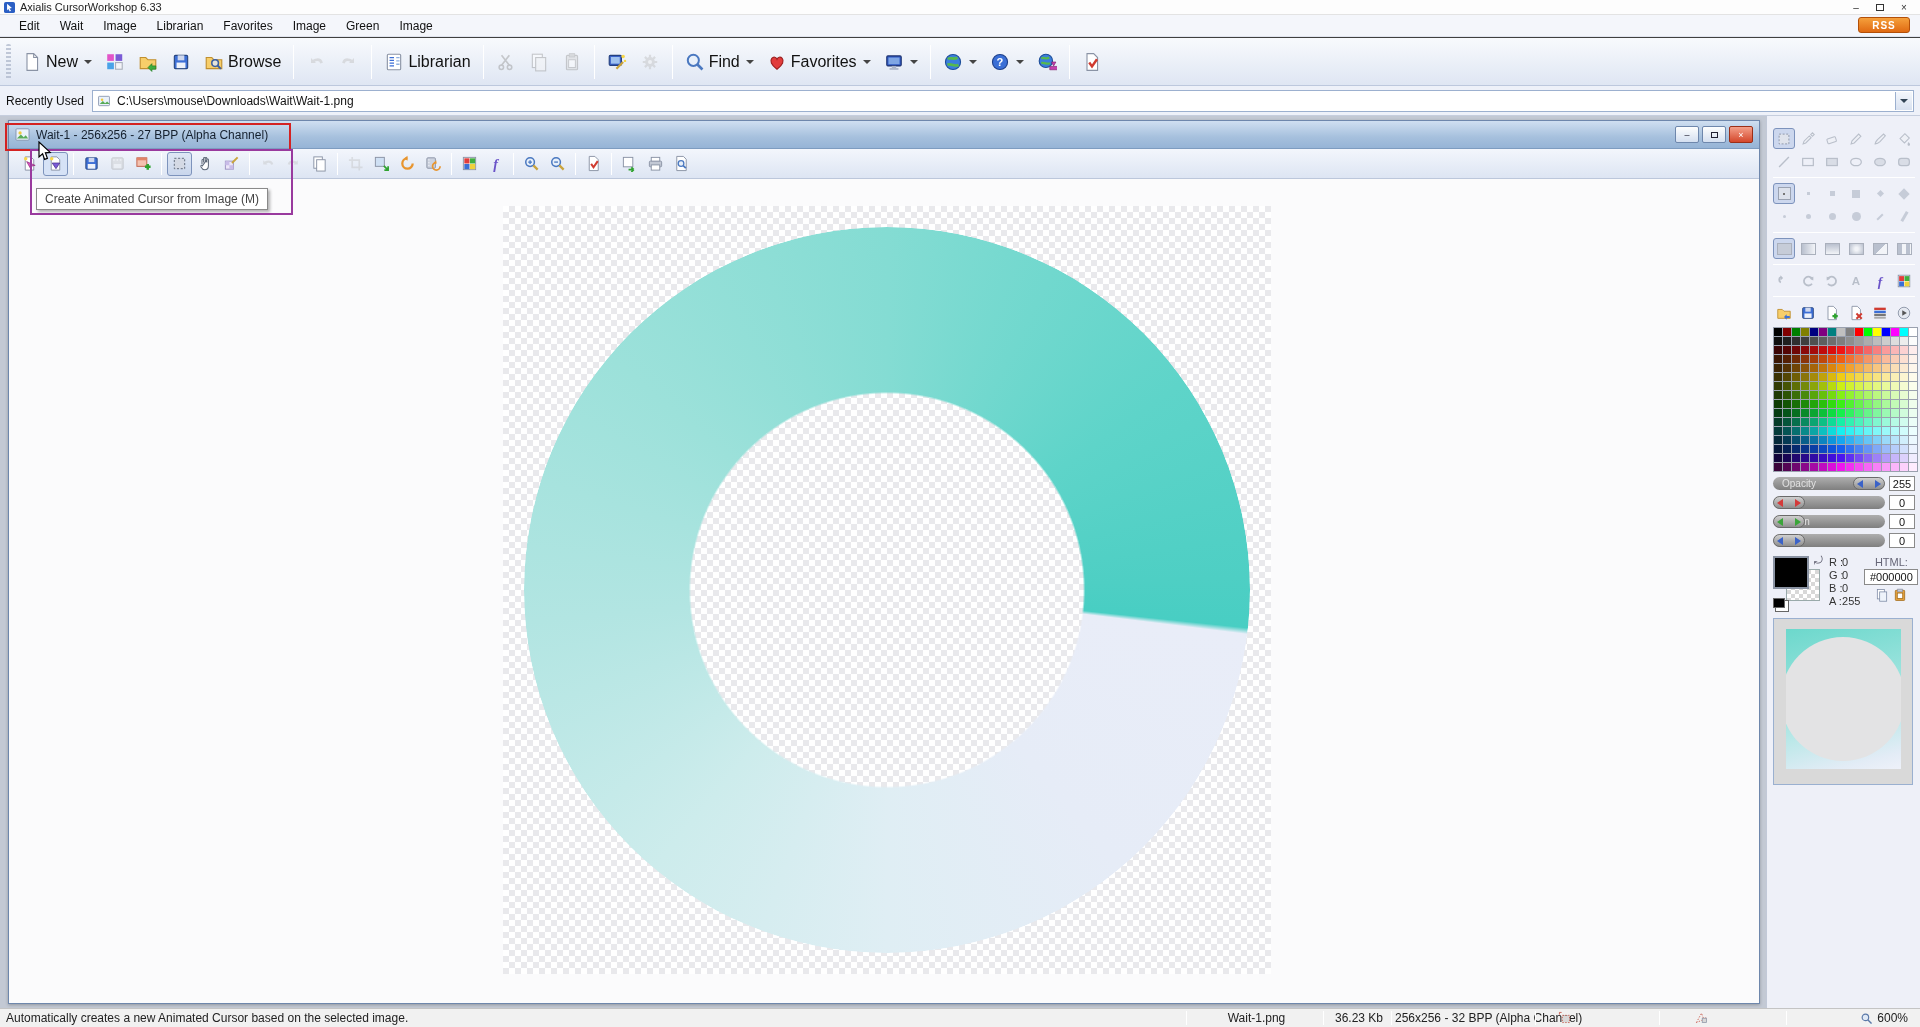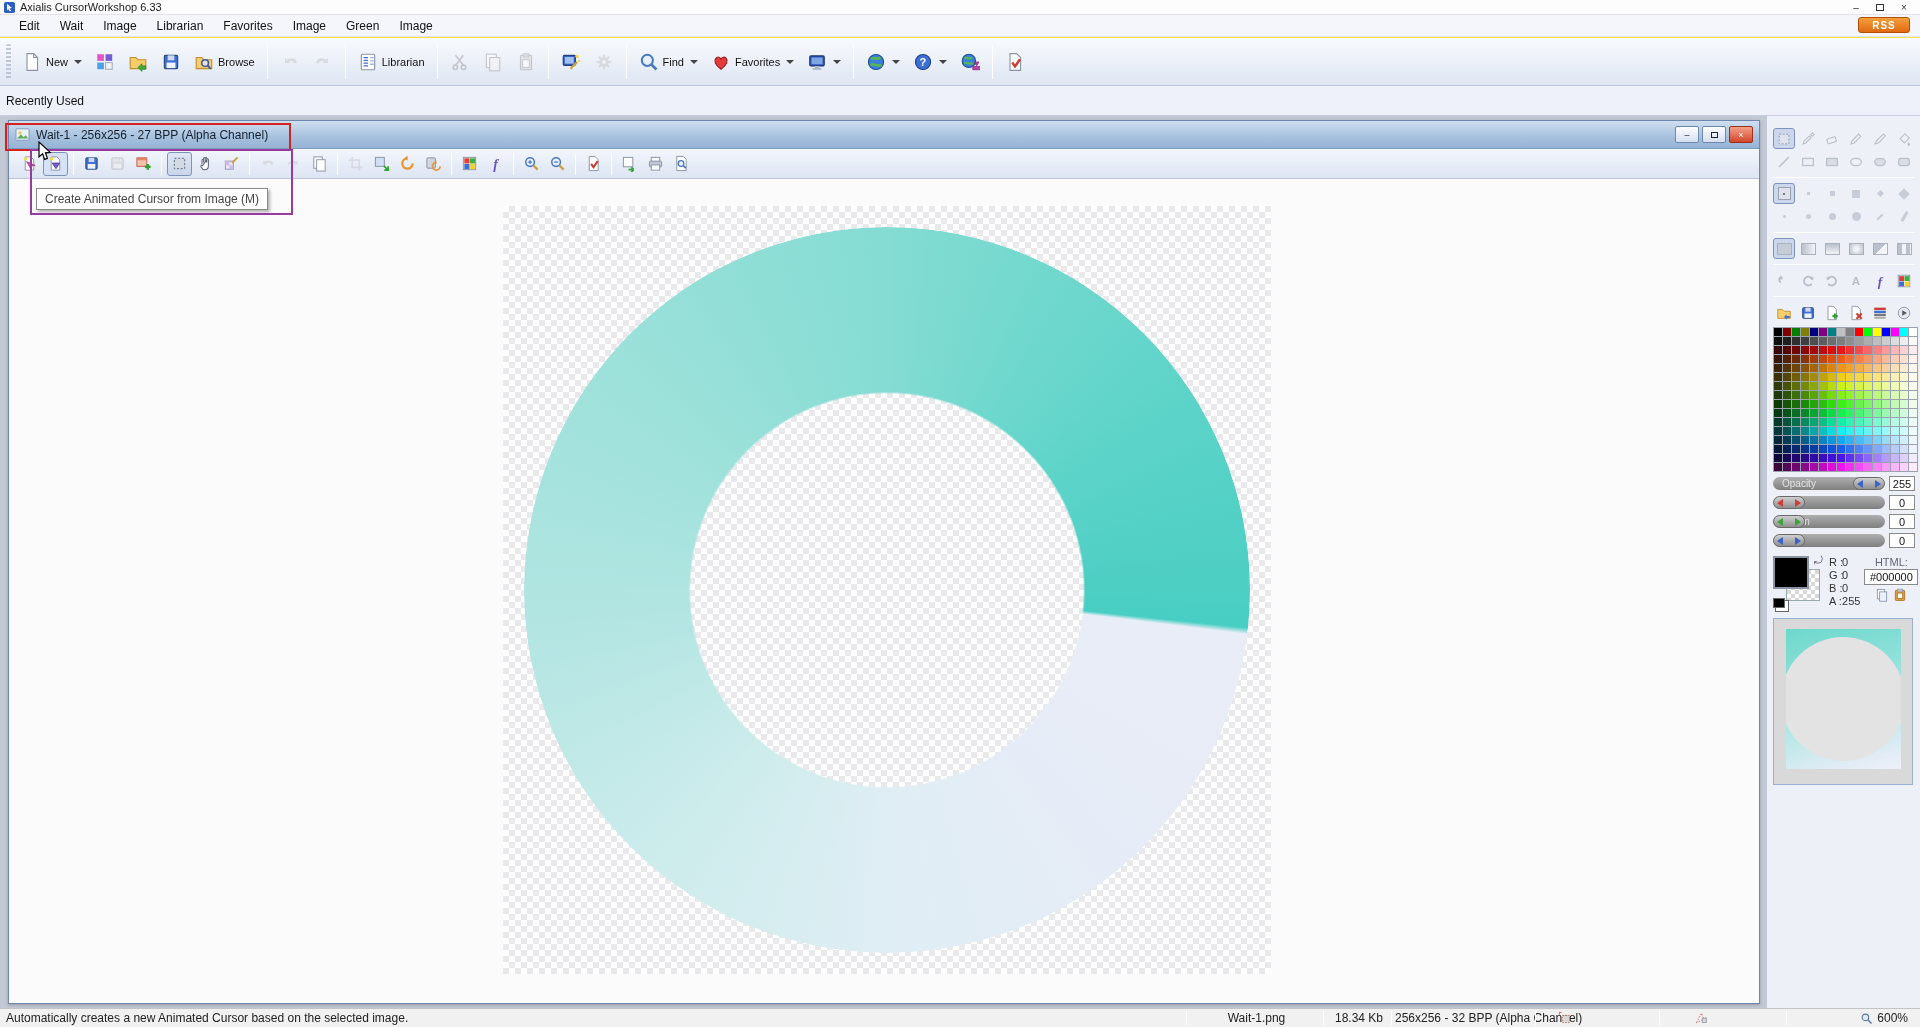--- a/index.html
+++ b/index.html
@@ -1,34 +1,34 @@
 <!DOCTYPE html>
 <html><head>
 <meta charset="utf-8">
 <style>
   * { margin:0; padding:0; box-sizing:border-box; }
   html,body { width:1920px; height:1027px; overflow:hidden; font-family:"Liberation Sans", sans-serif; }
-  #stage { position:relative; width:1920px; height:1027px; background:#fde047; font-size:12px; color:#111; }
+  #stage { position:relative; width:1920px; height:1027px; background:#404040; font-size:12px; color:#111; }
 
   
   .titlebar { position:absolute; left:0; top:0; width:1920px; height:15px; background:#fdfdfd; border-bottom:1px solid #e3e3e3; display:flex; align-items:center; padding-left:4px; gap:5px; }
   .titlebar .t-text { font-size:11px; color:#222; }
   .win-btns { position:absolute; right:4px; top:0; height:15px; display:flex; }
   .win-btn { width:24px; height:15px; display:flex; align-items:center; justify-content:center; font-size:10px; color:#333; cursor:default; }
   .restore-glyph { width:8px; height:7px; border:1px solid #333; position:relative; }
 
   .menubar { position:absolute; left:0; top:15px; width:1920px; height:22px; background:#f4f6fb; border-bottom:1px solid #e0e4ee; display:flex; align-items:center; padding-left:10px; gap:2px; }
   .menu-item { padding:2px 9px; border-radius:2px; color:#111; }
   .rss-badge { position:absolute; right:10px; top:2px; width:52px; height:16px; background:linear-gradient(#f5a03c,#e06a12); border:1px solid #b34f08; border-radius:3px; color:#fff; font-size:10px; font-weight:bold; display:flex; align-items:center; justify-content:center; letter-spacing:1px; }
 
   .toolbar { position:absolute; left:0; top:38px; width:1920px; height:48px; background:linear-gradient(#f8fafd,#dfe6f3); border-bottom:1px solid #bdc8dd; display:flex; align-items:center; padding-left:6px; gap:1px; }
   .grip { width:5px; height:36px; margin-right:4px; background:repeating-linear-gradient(#aab4c8 0 2px, transparent 2px 4px); border-radius:2px; opacity:.7; }
   .tb-btn { display:flex; align-items:center; gap:4px; padding:5px 5px; border:1px solid transparent; border-radius:3px; }
   .tb-btn.disabled { filter:grayscale(1) opacity(.45); }
-  .tb-label { font-size:11px; color:#111; white-space:nowrap; }
+  .tb-label { font-size:16px; color:#111; white-space:nowrap; }
   .tb-caret { width:0; height:0; border-left:4px solid transparent; border-right:4px solid transparent; border-top:4px solid #444; margin-left:2px; }
   .tb-sep { width:1px; height:34px; background:#b9c3d6; border-right:1px solid #fff; margin:0 5px; }
 
   .recently { position:absolute; left:0; top:86px; width:1920px; height:30px; background:#eef1f9; border-bottom:1px solid #c6cede; display:flex; align-items:center; padding:0 6px; gap:8px; }
   .recently-label { white-space:nowrap; color:#111; }
   .recently-combo { flex:1; height:22px; background:#fff; border:1px solid #9cb0cf; display:flex; align-items:center; gap:6px; padding:0 4px; position:relative; }
   .combo-arrow { position:absolute; right:1px; top:1px; bottom:1px; width:17px; background:linear-gradient(#f4f7fc,#d8e1f0); border-left:1px solid #9cb0cf; display:flex; align-items:center; justify-content:center; }
   .combo-arrow i { width:0;height:0;border-left:4px solid transparent;border-right:4px solid transparent;border-top:4px solid #345; }
 
   
@@ -351,20 +351,33 @@
           <svg width="20" height="20" viewBox="0 0 18 18">
             <path d="M4.5 1.5h6l3.5 3.5v11.5h-9.5z" fill="#fff" stroke="#8a93a5"></path>
             <path d="M6.5 9.5l2.5 3.5 4.5-6.5" stroke="#d03b30" stroke-width="2.2" fill="none"></path>
           </svg>
         </span>
       </div>
     </div>
 
   <div class="recently">
     <span class="recently-label">Recently Used</span>
+    <div class="recently-combo">
+      <span>
+        <svg width="14" height="14" viewBox="0 0 18 18">
+            <rect x="2" y="3" width="14" height="12" rx="1" fill="#eaf2fb" stroke="#7d8aa5"></rect>
+            <circle cx="6.5" cy="7.5" r="1.6" fill="#f0c93c"></circle>
+            <path d="M3.5 13l4-4 3 3 2.5-2.5 3.5 3.5H3.5z" fill="#58ab58"></path>
+          </svg>
+      </span>
+      <span>C:\Users\mouse\Downloads\Wait\Wait-1.png</span>
+      <div class="combo-arrow">
+          <i></i>
+        </div>
+    </div>
   </div>
 
   <div class="workspace">
 
     <div class="doc-window">
       <div class="doc-titlebar">
         <span>
           <svg width="15" height="13" viewBox="0 0 18 16">
               <rect x="1" y="1" width="16" height="14" rx="1" fill="#eaf2fb" stroke="#7d8aa5"></rect>
               <circle cx="6" cy="6" r="2" fill="#f0c93c"></circle>
@@ -1206,21 +1219,21 @@
           <path d="M1 1v15l3.6-3.2 2 5.6 2.8-1-2-5.6 4.8-.4z" fill="#fff" stroke="#000" stroke-width="1.2"></path>
         </svg>
     </div>
   </div>
 
   <div class="statusbar">
     <span class="sb-msg">Automatically creates a new Animated Cursor based on the selected image.</span>
     <span class="sb-sep" style="left:1186px;"></span>
     <span class="sb-cell" style="left:1190px;width:133px;">Wait-1.png</span>
     <span class="sb-sep" style="left:1323px;"></span>
-    <span class="sb-cell" style="left:1327px;width:64px;">18.34 Kb</span>
+    <span class="sb-cell" style="left:1327px;width:64px;">36.23 Kb</span>
     <span class="sb-sep" style="left:1391px;"></span>
     <span class="sb-cell" style="left:1395px;width:140px;">256x256 - 32 BPP (Alpha Channel)</span>
     <span class="sb-sep" style="left:1535px;"></span>
     <span class="sb-cell" style="left:1558px;width:20px;">
       <svg width="13" height="13" viewBox="0 0 18 18">
           <rect x="6" y="6" width="10" height="10" fill="#d8d8d8" stroke="#c03a2a" stroke-dasharray="2 2"></rect>
           <path d="M2 2h3M2 2v3" stroke="#c03a2a"></path>
         </svg>
     </span>
     <span class="sb-sep" style="left:1659px;"></span>

